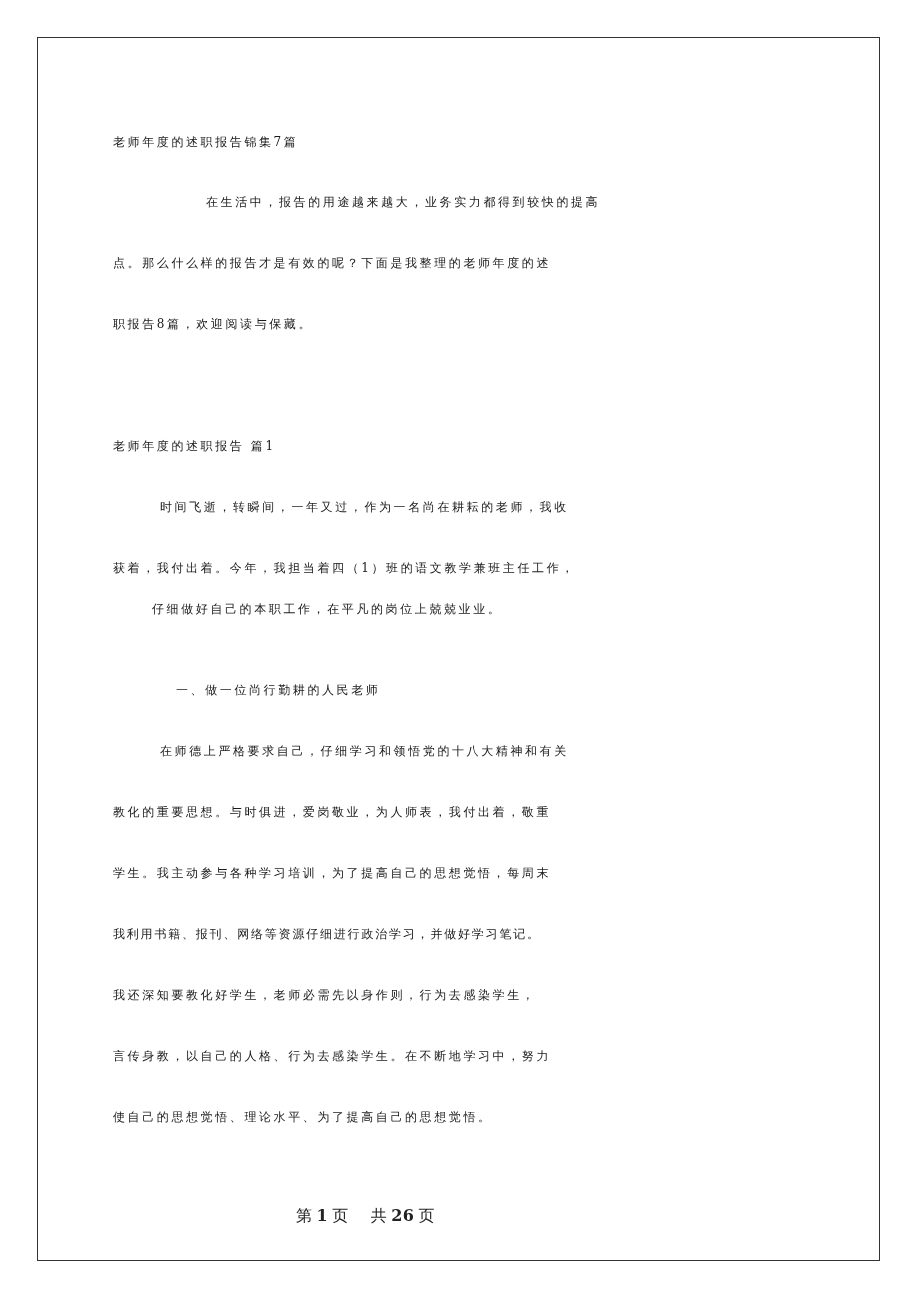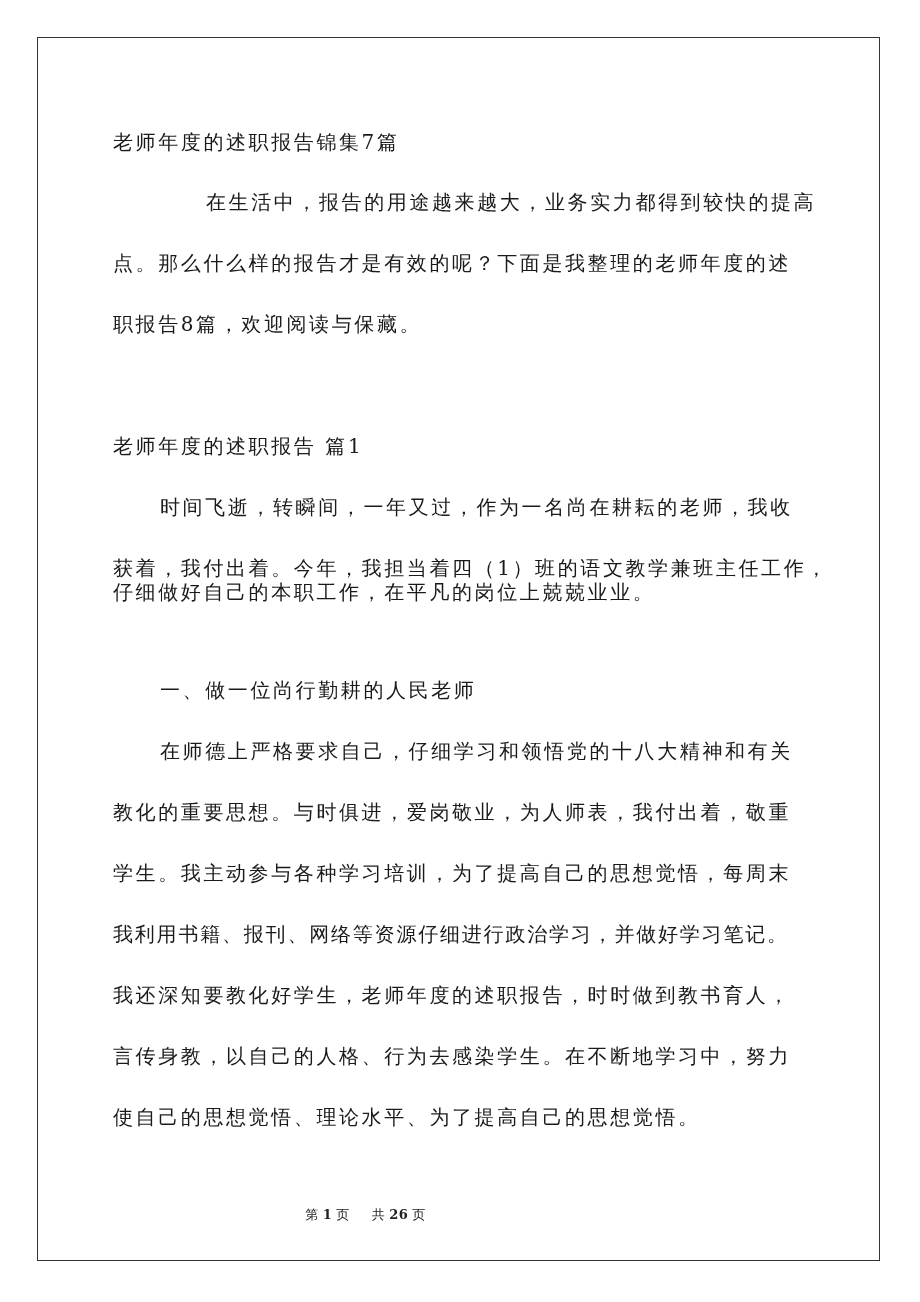--- a/index.html
+++ b/index.html
@@ -20,32 +20,32 @@
       left: 37px;
       top: 37px;
       width: 843px;
       height: 1224px;
       border: 1.5px solid #333333;
       box-sizing: border-box;
     }
     .line {
       position: absolute;
       left: 113px;
-      font-size: 20px;
+      font-size: 12px;
       line-height: 28px;
       white-space: nowrap;
       letter-spacing: 2.6px;
     }
     .footer {
       position: absolute;
       left: 0;
       width: 731px;
       top: 1206px;
       text-align: center;
-      font-size: 13px;
+      font-size: 16px;
       color: #222;
       letter-spacing: 0.5px;
     }
     .footer span { margin: 0 2px; }
     .footer .gap { display: inline-block; width: 14px; }
   </style>
 </head>
 <body>
 
 <div class="page-frame"></div>
@@ -53,27 +53,27 @@
 <div class="line" style="top:128px;">老师年度的述职报告锦集7篇</div>
 
 <div class="line" style="top:188px; left:206px;">在生活中，报告的用途越来越大，业务实力都得到较快的提高</div>
 <div class="line" style="top:249px;">点。那么什么样的报告才是有效的呢？下面是我整理的老师年度的述</div>
 <div class="line" style="top:310px;">职报告8篇，欢迎阅读与保藏。</div>
 
 <div class="line" style="top:432px;">老师年度的述职报告 篇1</div>
 
 <div class="line" style="top:493px; left:160px;">时间飞逝，转瞬间，一年又过，作为一名尚在耕耘的老师，我收</div>
 <div class="line" style="top:554px;">获着，我付出着。今年，我担当着四（1）班的语文教学兼班主任工作，</div>
-<div class="line" style="top:578px;">仔细做好自己的本职工作，在平凡的岗位上兢兢业业。</div>
+<div class="line" style="top:595px;margin-left:39px;">仔细做好自己的本职工作，在平凡的岗位上兢兢业业。</div>
 
-<div class="line" style="top:676px; left:160px;">一、做一位尚行勤耕的人民老师</div>
+<div class="line" style="top:676px; left:176px;">一、做一位尚行勤耕的人民老师</div>
 
 <div class="line" style="top:737px; left:160px;">在师德上严格要求自己，仔细学习和领悟党的十八大精神和有关</div>
 <div class="line" style="top:798px;">教化的重要思想。与时俱进，爱岗敬业，为人师表，我付出着，敬重</div>
 <div class="line" style="top:859px;">学生。我主动参与各种学习培训，为了提高自己的思想觉悟，每周末</div>
 <div class="line" style="top:920px; letter-spacing:1.8px;">我利用书籍、报刊、网络等资源仔细进行政治学习，并做好学习笔记。</div>
-<div class="line" style="top:981px;">我还深知要教化好学生，老师年度的述职报告，时时做到教书育人，</div>
+<div class="line" style="top:981px;">我还深知要教化好学生，老师必需先以身作则，行为去感染学生，</div>
 <div class="line" style="top:1042px;">言传身教，以自己的人格、行为去感染学生。在不断地学习中，努力</div>
 <div class="line" style="top:1103px;">使自己的思想觉悟、理论水平、为了提高自己的思想觉悟。</div>
 
 <div class="footer">
   <span>第</span><span style="font-weight:bold;">1</span><span>页</span><span class="gap"></span><span>共</span><span style="font-weight:bold;">26</span><span>页</span>
 </div>
 
 </body></html>

